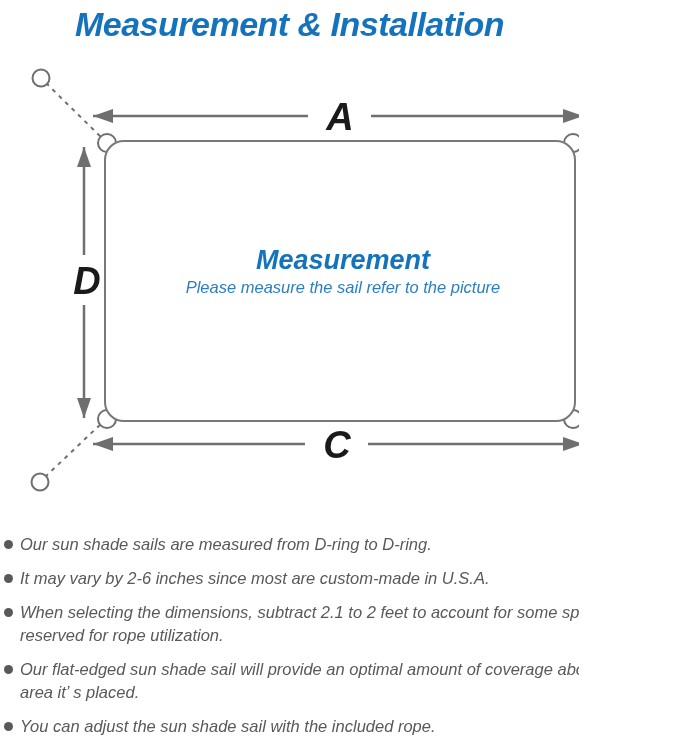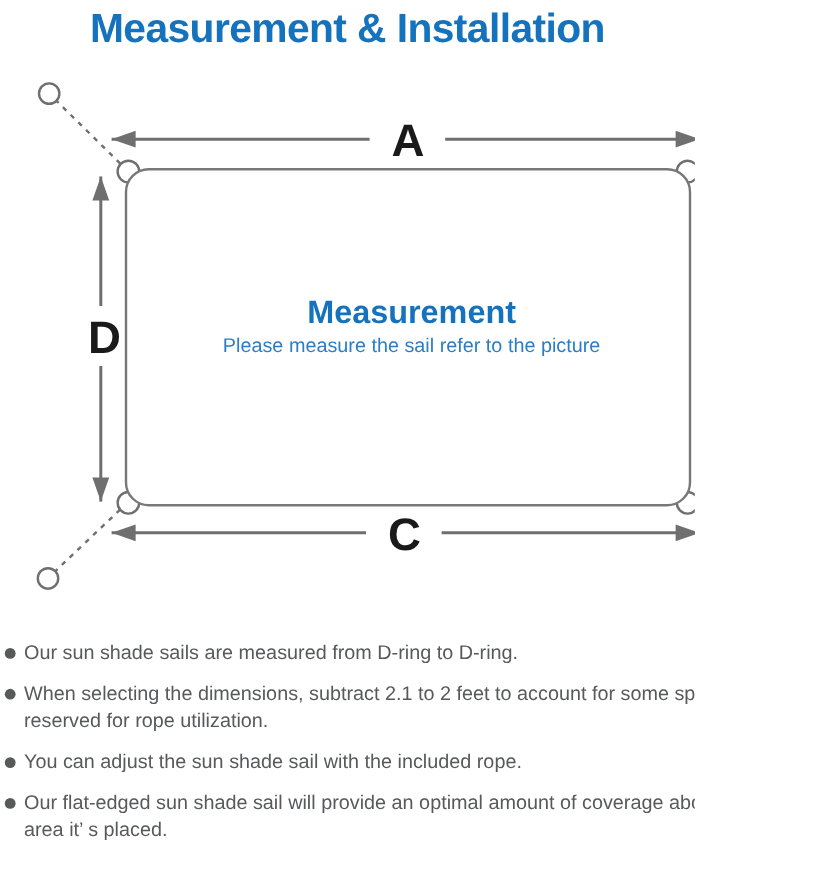--- a/index.html
+++ b/index.html
@@ -3,20 +3,21 @@
 <meta charset="utf-8">
 <style>
   html, body { margin: 0; padding: 0; background: #ffffff; }
   .page {
     position: relative;
     width: 579px;
     height: 739px;
     background: #ffffff;
     font-family: "Liberation Sans", "DejaVu Sans", sans-serif;
     overflow: hidden;
+    font-style: italic;
   }
   .page-title {
     margin: 0;
     height: 54px;
     line-height: 48px;
     text-align: center;
     font-size: 34px;
     font-weight: bold;
     letter-spacing: -0.5px;
     color: #1573BD;
@@ -121,25 +122,29 @@
     <text class="center-subtitle" x="343" y="293">Please measure the sail refer to the picture</text>
   </svg>
 
   <ul class="notes">
     <li>
       <span class="bullet-dot"></span>
       <span>Our sun shade sails are measured from D-ring to D-ring.</span>
     </li>
     <li>
       <span class="bullet-dot"></span>
+      <span>It may vary by 2-6 inches since most are custom-made in U.S.A.</span>
+    </li>
+    <li>
+      <span class="bullet-dot"></span>
       <span>When selecting the dimensions, subtract 2.1 to 2 feet to account for some spacing reserved for rope utilization.</span>
     </li>
     <li>
       <span class="bullet-dot"></span>
-      <span>You can adjust the sun shade sail with the included rope.</span>
+      <span>Our flat-edged sun shade sail will provide an optimal amount of coverage above the area it’ s placed.</span>
     </li>
     <li>
       <span class="bullet-dot"></span>
-      <span>Our flat-edged sun shade sail will provide an optimal amount of coverage above the area it’ s placed.</span>
+      <span>You can adjust the sun shade sail with the included rope.</span>
     </li>
   </ul>
 
 </div>
 
 </body></html>

